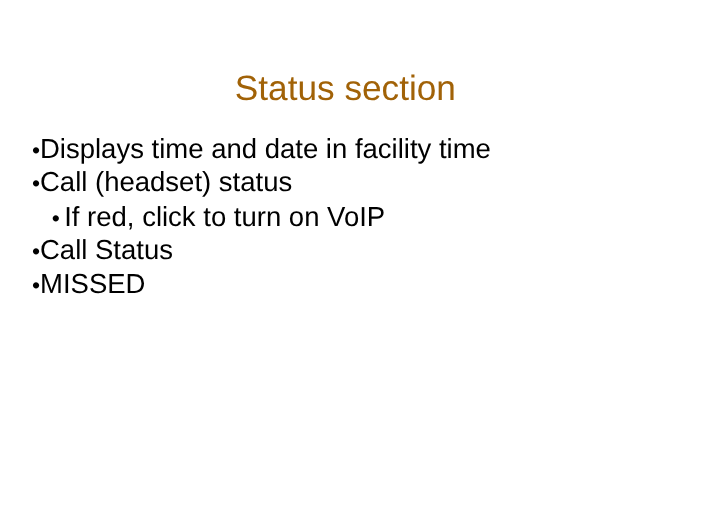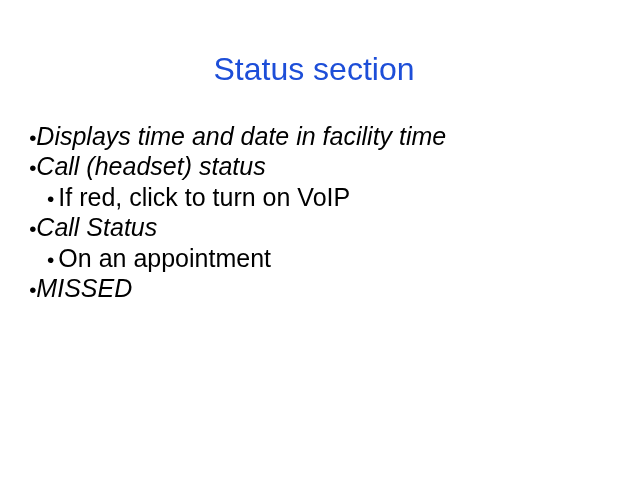--- a/index.html
+++ b/index.html
@@ -17,46 +17,45 @@
   }
   #slide {
     position: relative;
     width: 640px;
     height: 480px;
     background: #ffffff;
   }
   #slide-title {
     position: absolute;
     left: 0;
-    top: 28px;
+    top: 39px;
     width: 628px;
     text-align: center;
     font-size: 32px;
     line-height: 40px;
     font-weight: normal;
     letter-spacing: 0px;
-    color: #1d4ed8;
+    color: #a16207;
     white-space: nowrap;
   }
   #slide-body {
     position: absolute;
     left: 29px;
     top: 122px;
     width: 600px;
   }
   .bullet-line {
     display: block;
     font-size: 25px;
     line-height: 29.4px;
     white-space: nowrap;
     color: #000000;
   }
   .bullet-line.level-1 {
     padding-left: 0px;
-    font-style: italic;
   }
   .bullet-line.level-2 {
     padding-left: 18px;
   }
   .bullet-glyph {
     display: inline-block;
     font-size: 25px;
     vertical-align: baseline;
   }
   .level-1 > .bullet-glyph {
@@ -77,17 +76,16 @@
 <div id="slide">
 
   <h1 id="slide-title">Status section</h1>
 
   <div id="slide-body">
 
   <div class="bullet-line level-1"><span class="bullet-glyph">•</span><span class="bullet-text">Displays time and date in facility time</span></div>
       <div class="bullet-line level-1"><span class="bullet-glyph">•</span><span class="bullet-text">Call (headset) status</span></div>
       <div class="bullet-line level-2"><span class="bullet-glyph">•</span><span class="bullet-text">If red, click to turn on VoIP</span></div>
       <div class="bullet-line level-1"><span class="bullet-glyph">•</span><span class="bullet-text">Call Status</span></div>
-      <div class="bullet-line level-2"><span class="bullet-glyph">•</span><span class="bullet-text">On an appointment</span></div>
       <div class="bullet-line level-1"><span class="bullet-glyph">•</span><span class="bullet-text">MISSED</span></div>
     </div>
 
 </div>
 
 </body></html>

